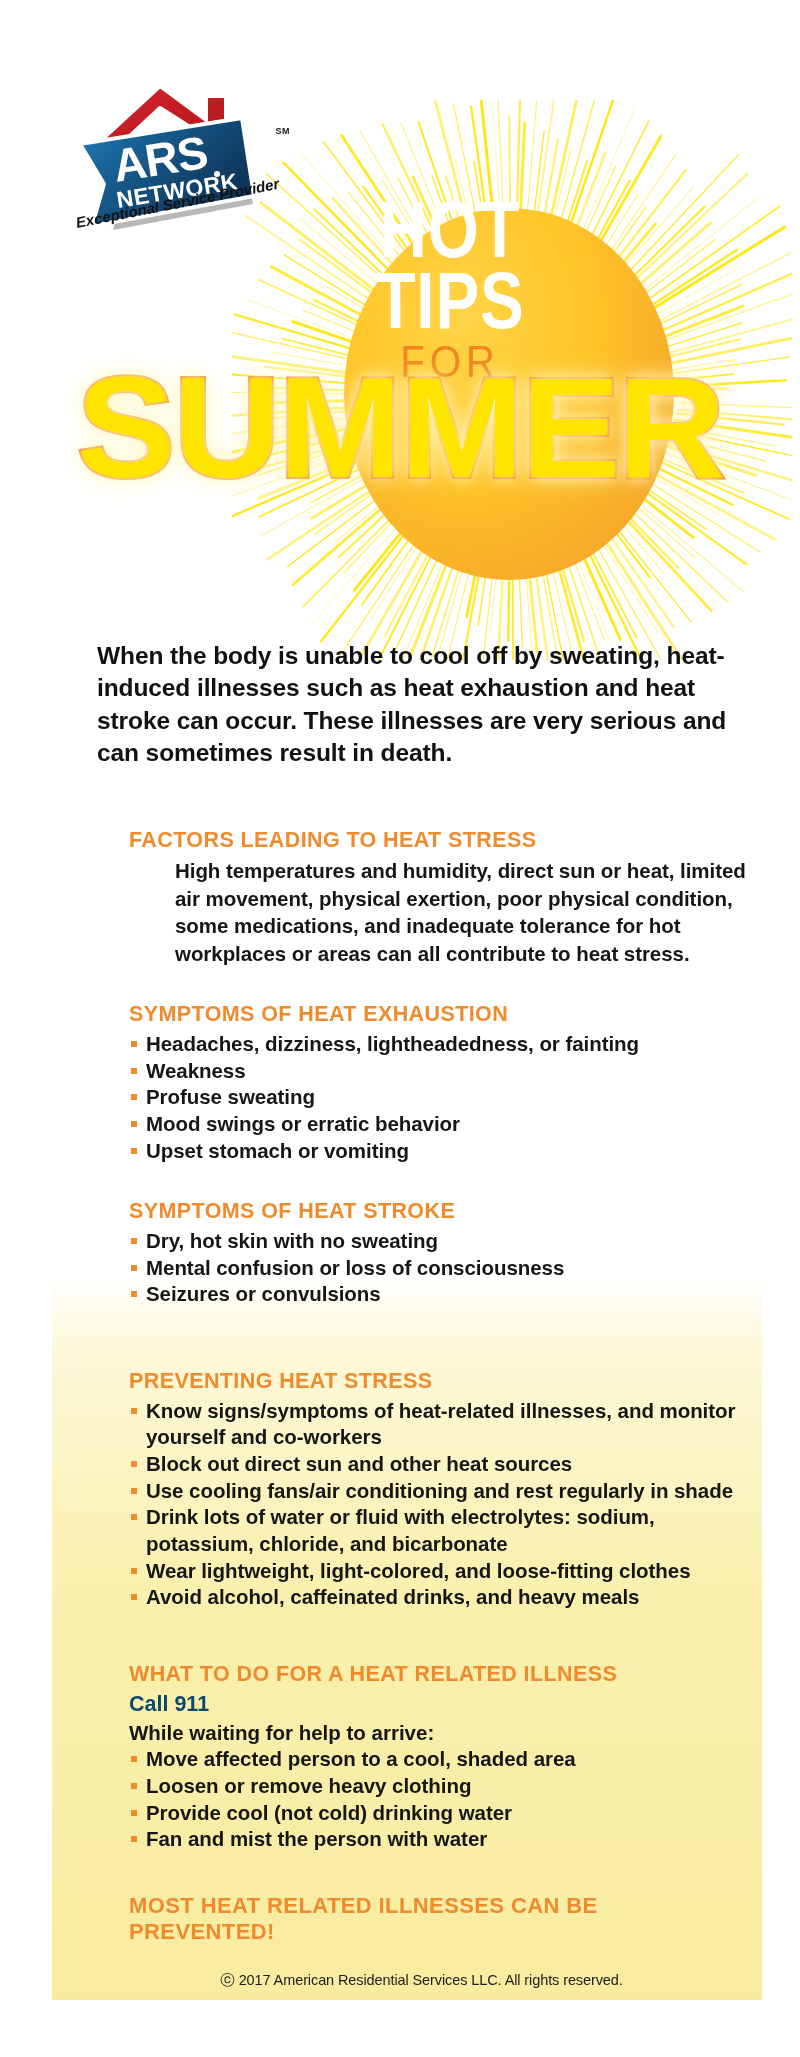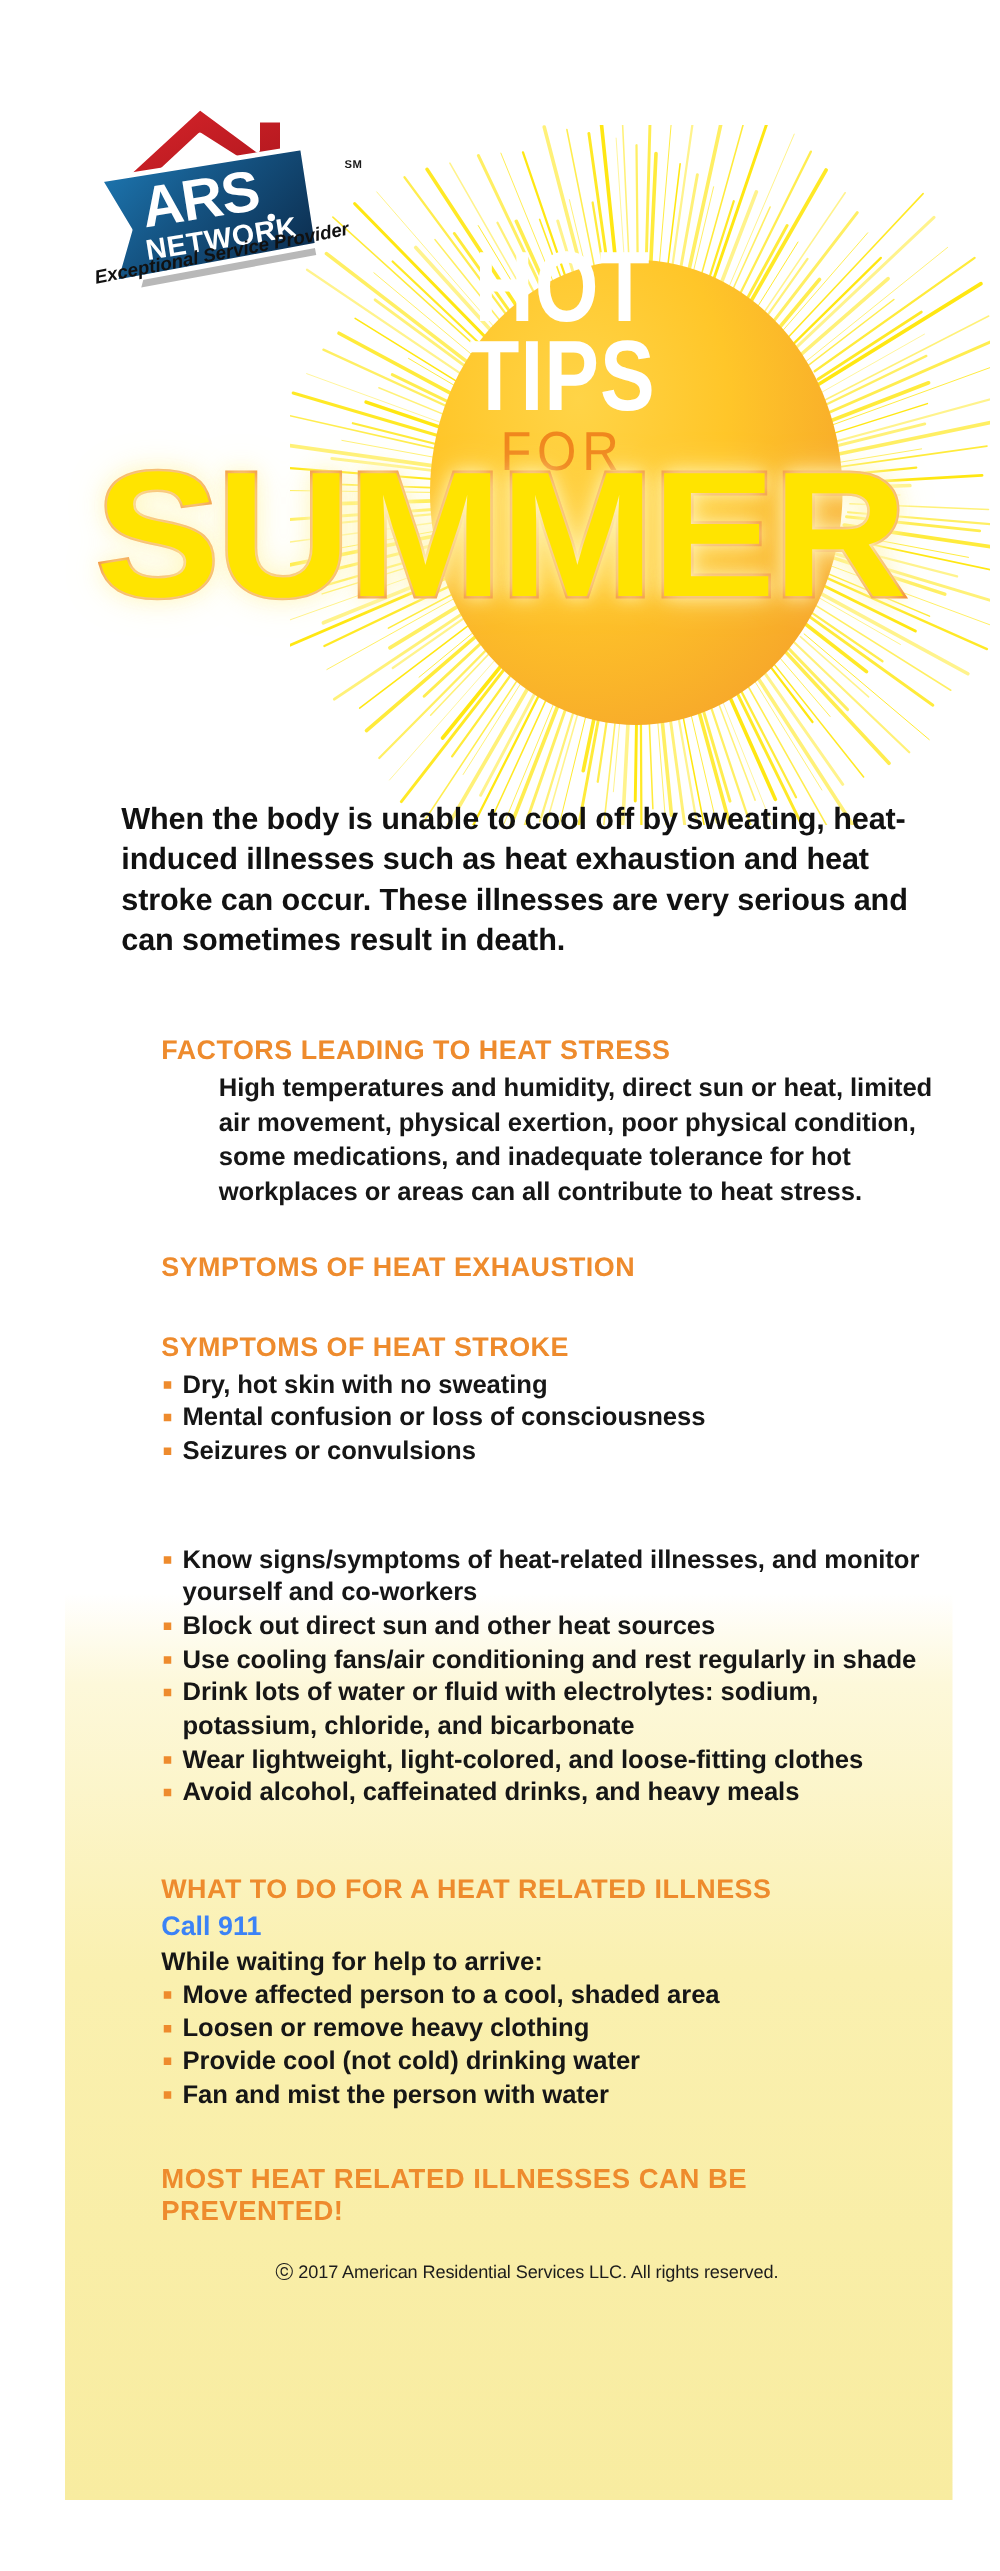--- a/index.html
+++ b/index.html
@@ -215,21 +215,21 @@
     top: 10px;
     width: 6px;
     height: 6px;
     background: #EE8B2D;
   }
 
   .call911 {
     font-family: "Liberation Sans Narrow", "Liberation Sans", sans-serif;
     font-weight: bold;
     font-size: 21.5px;
-    color: #3b82f6;
+    color: #0c4a6e;
     line-height: 1.3;
   }
   .plainline {
     font-family: "Liberation Sans Narrow", "Liberation Sans", sans-serif;
     font-weight: bold;
     font-size: 20.5px;
     color: #161616;
     line-height: 1.34;
   }
 
@@ -510,37 +510,45 @@
 
     <div class="section first">
       <div class="sec-head">FACTORS LEADING TO HEAT STRESS</div>
       <div class="para">High temperatures and humidity, direct sun or heat, limited air movement, physical exertion, poor physical condition, some medications, and inadequate tolerance for hot workplaces or areas can all contribute to heat stress.</div>
     </div>
 
     <div class="gap-lg"></div>
 
     <div class="section">
       <div class="sec-head">SYMPTOMS OF HEAT EXHAUSTION</div>
+      <ul class="bullets">
+        <li>Headaches, dizziness, lightheadedness, or fainting</li>
+        <li>Weakness</li>
+        <li>Profuse sweating</li>
+        <li>Mood swings or erratic behavior</li>
+        <li>Upset stomach or vomiting</li>
+      </ul>
     </div>
 
     <div class="gap-lg"></div>
 
     <div class="section">
       <div class="sec-head">SYMPTOMS OF HEAT STROKE</div>
       <ul class="bullets">
         <li>Dry, hot skin with no sweating</li>
         <li>Mental confusion or loss of consciousness</li>
         <li>Seizures or convulsions</li>
       </ul>
     </div>
 
     <div class="gap-lg"></div>
     <div style="height:26px"></div>
 
     <div class="section">
+      <div class="sec-head">PREVENTING HEAT STRESS</div>
       <ul class="bullets">
         <li>Know signs/symptoms of heat-related illnesses, and monitor yourself and co-workers</li>
         <li>Block out direct sun and other heat sources</li>
         <li>Use cooling fans/air conditioning and rest regularly in shade</li>
         <li>Drink lots of water or fluid with electrolytes: sodium, potassium, chloride, and bicarbonate</li>
         <li>Wear lightweight, light-colored, and loose-fitting clothes</li>
         <li>Avoid alcohol, caffeinated drinks, and heavy meals</li>
       </ul>
     </div>
 

